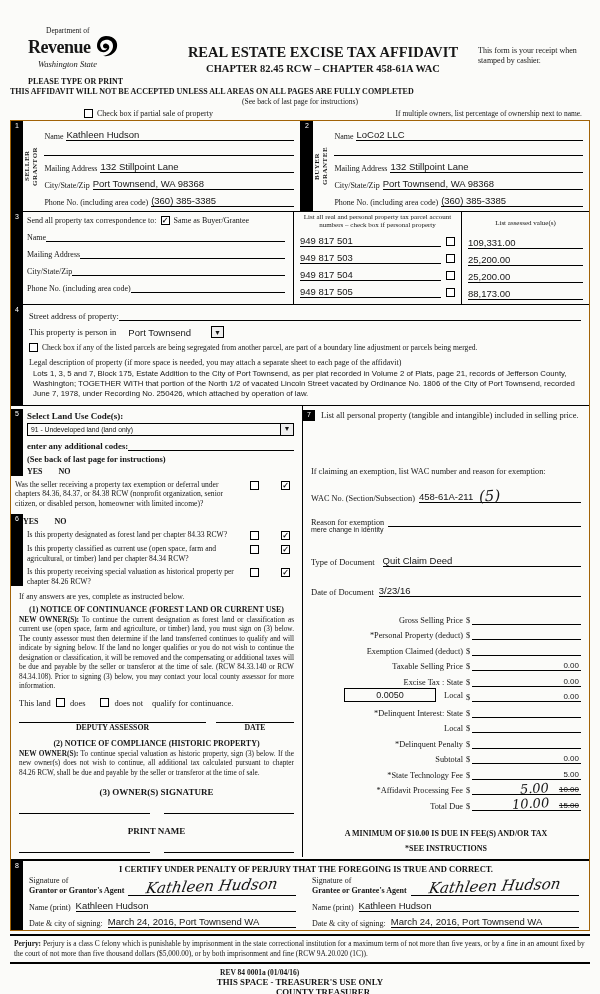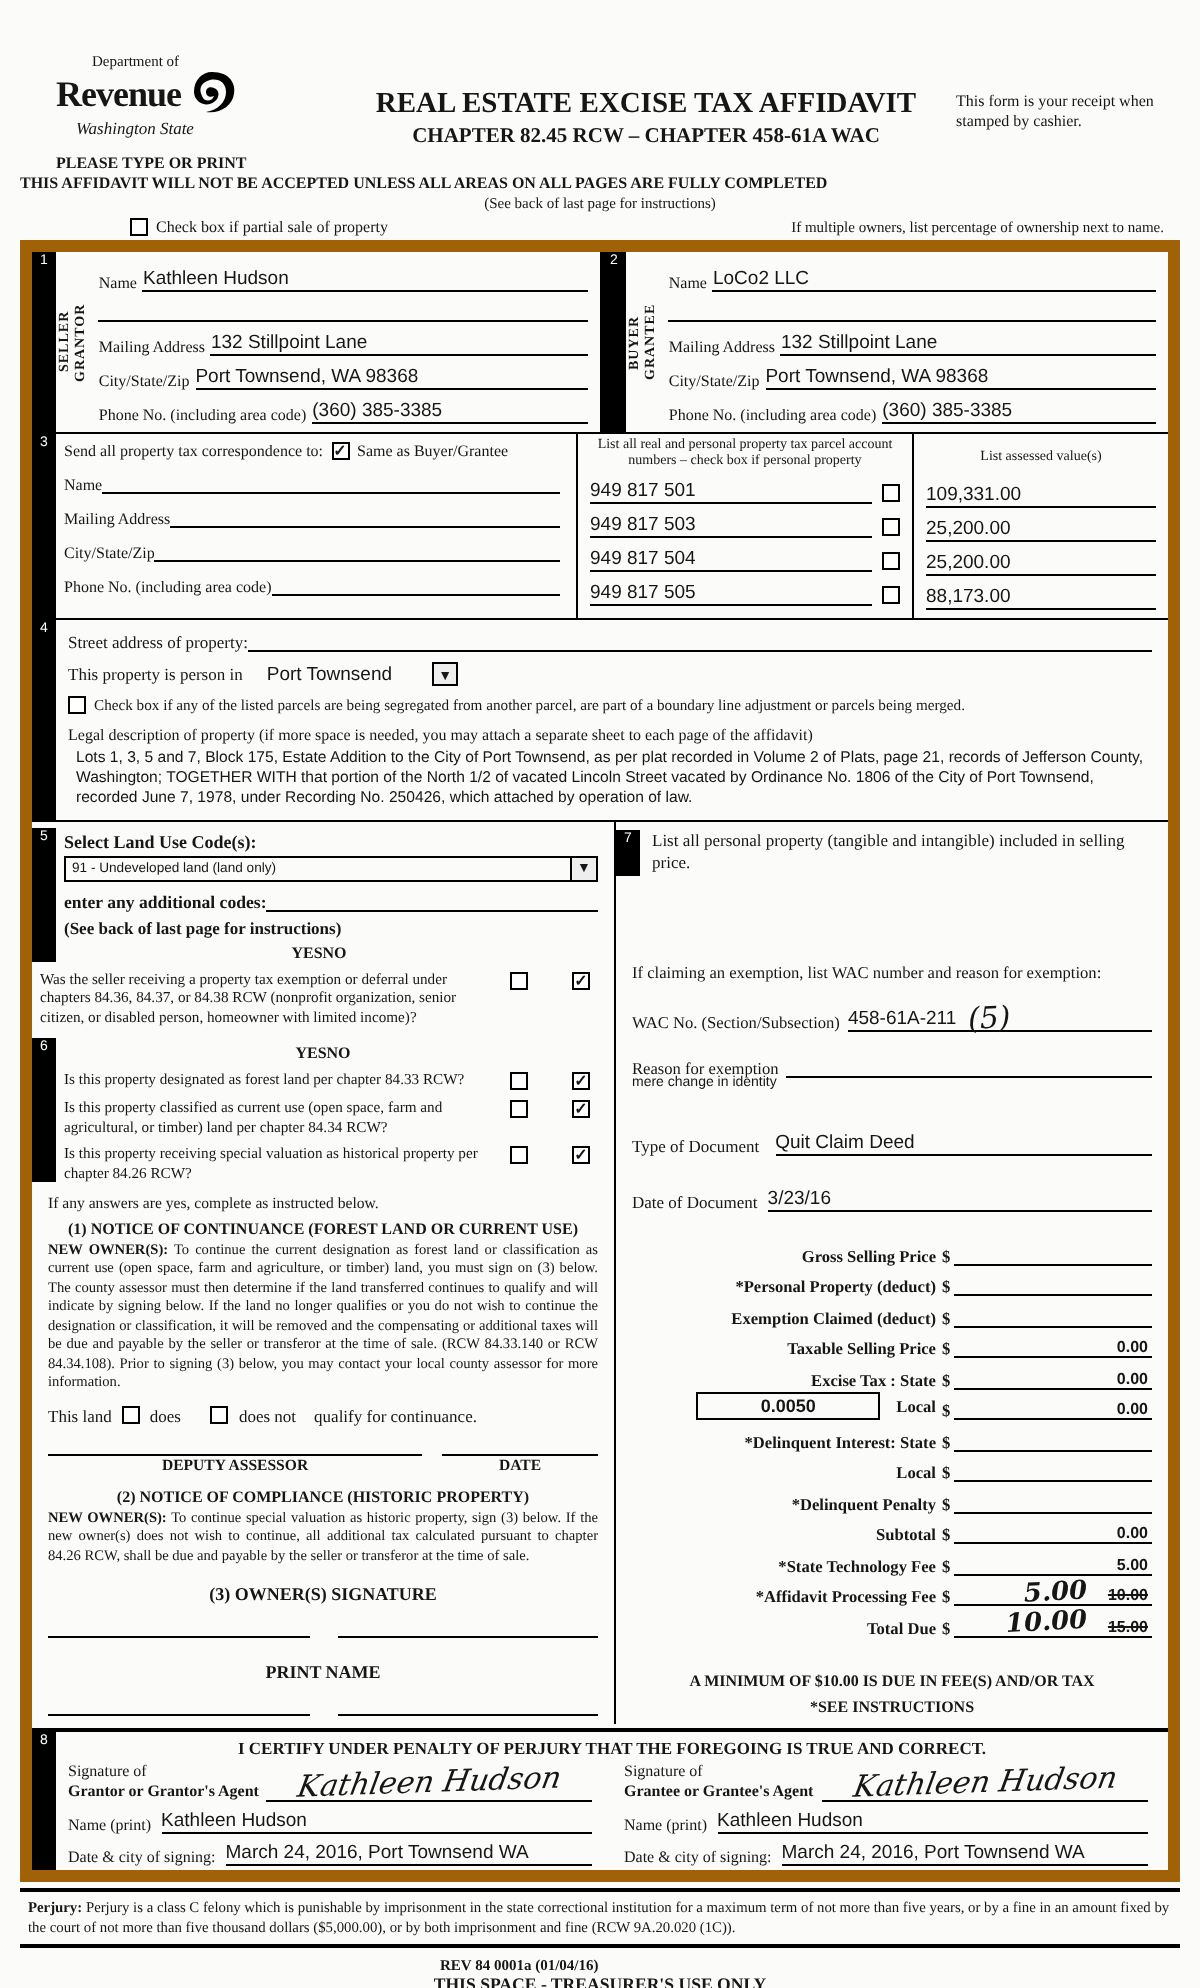--- a/index.html
+++ b/index.html
@@ -14,39 +14,39 @@
   .wordmark { font-size:18px; font-weight:bold; letter-spacing:-0.5px; }
   .state { font-size:8.5px; font-style:italic; padding-left:10px; }
   .please { font-size:8px; font-weight:bold; margin-top:8px; padding-left:0px; }
   .hdr-center { flex:1; text-align:center; padding-top:18px; }
   .title { font-size:14.5px; font-weight:bold; }
   .subtitle { font-size:10.5px; font-weight:bold; margin-top:2px; }
   .hdr-right { width:112px; font-size:8px; padding-top:20px; line-height:1.3; }
   .warn { text-align:left; font-size:8px; font-weight:bold; margin-top:1px; }
   .seeback { text-align:center; font-size:7.5px; margin-top:1px; }
   .partial-row { display:flex; font-size:8px; margin:3px 0 2px 0; }
-  .partial-left { display:flex; align-items:center; gap:4px; margin-left:55px; }
+  .partial-left { display:flex; align-items:center; gap:4px; margin-left:74px; }
   .partial-right { margin-left:auto; margin-right:8px; font-size:7.5px; }
   
   .cb { display:inline-block; width:9px; height:9px; border:1px solid #000; background:#fff;
         text-align:center; line-height:8px; font-size:8px; flex:none; }
   .ck { font-style:normal; font-weight:bold; }
   .nb { width:12px; background:#000; color:#fff; font-size:7px; text-align:center;
         flex:none; padding-top:1px; font-family:"Liberation Sans",sans-serif; }
   .v { font-family:"Liberation Sans", sans-serif; font-size:9.5px; }
   .u { border-bottom:1px solid #000; }
   .fl { display:flex; align-items:flex-end; }
   .fill { flex:1; }
   .hand { font-family:"DejaVu Serif", serif; font-style:italic; font-size:13px;
           transform:rotate(-3deg); display:inline-block; line-height:0.8; }
   .struck { text-decoration:line-through; }
   .dd { display:inline-block; width:13px; height:12px; border:1px solid #000; background:#eee;
         font-size:7px; text-align:center; line-height:12px; vertical-align:middle; }
   
-  .box { border:6px solid #a16207; }
+  .box { border:1px solid #a16207; }
   .parties { display:flex; border-bottom:1px solid #000; }
   .party { width:50%; display:flex; }
   .party + .party { border-left:1px solid #000; }
   .vert-wrap { display:flex; padding:2px 1px; }
   .vert { writing-mode:vertical-rl; transform:rotate(180deg); font-size:7px; font-weight:bold;
           letter-spacing:0.5px; text-align:center; line-height:1.1; }
   .pfields { flex:1; padding:3px 6px 4px 4px; font-size:8px; }
   .pfields .fl { margin-top:5px; }
   .pfields .lab { padding-right:3px; white-space:nowrap; }
   
@@ -76,21 +76,21 @@
   .lcol { width:292px; border-right:1px solid #000; padding-bottom:4px; }
   .rcol { flex:1; display:flex; flex-direction:column; padding:2px 8px 4px 8px;justify-content:space-between; }
   .sec5-head { display:flex; }
   .sec5-body { flex:1; padding:2px 8px 0 4px; }
   .s5title { font-size:9px; font-weight:bold; }
   .select { border:1px solid #000; display:flex; align-items:center; margin-top:2px; height:13px; }
   .select .sval { flex:1; font-family:"Liberation Sans",sans-serif; font-size:6.8px; padding-left:3px; }
   .select .dd { border:1px solid #000; border-right:none; border-top:none; border-bottom:none; height:100%; line-height:11px; }
   .addl { font-size:8.8px; font-weight:bold; margin-top:4px; }
   .sb2 { font-size:8.5px; font-weight:bold; margin-top:3px; }
-  .ynhead { display:flex; justify-content:center; font-size:8px; font-weight:bold;
+  .ynhead { display:flex; justify-content:flex-start; gap:16px; font-size:8px; font-weight:bold;
             padding-right:12px; margin-top:3px; }
   .qrow { display:flex; font-size:7.6px; margin-top:4px; padding-left:4px; }
   .qtxt { flex:1; line-height:1.25; padding-right:4px; }
   .qboxes { width:58px; display:flex; justify-content:space-between; padding:1px 12px 0 6px; flex:none; }
   .s6wrap { display:flex; margin-top:6px; }
   .s6body { flex:1; }
   .ifyes { font-size:7.8px; margin:6px 0 2px 8px; }
   .ntitle { text-align:center; font-size:8px; font-weight:bold; margin-top:4px; }
   .npara { font-size:7.3px; line-height:1.3; text-align:justify; padding:0 8px; margin-top:1px; }
   .npara b { font-size:7.3px; }
@@ -437,21 +437,21 @@
 
         <div class="docrow" style="margin-top:22px;">
           <span>Type of Document</span>
           <span class="u fill v" style="margin-left:8px;">Quit Claim Deed</span>
         </div>
         <div class="docrow">
           <span>Date of Document</span>
           <span class="u fill v" style="margin-left:5px;">3/23/16</span>
         </div>
 
-        <div style="margin-top:6px;font-weight:bold;">
+        <div style="margin-top:6px;">
           <div class="mrow">
               <span class="mlab">Gross Selling Price</span>
               <span class="mdol">$</span>
               <span class="mline"></span>
             </div>
           <div class="mrow">
               <span class="mlab">*Personal Property (deduct)</span>
               <span class="mdol">$</span>
               <span class="mline"></span>
             </div>

